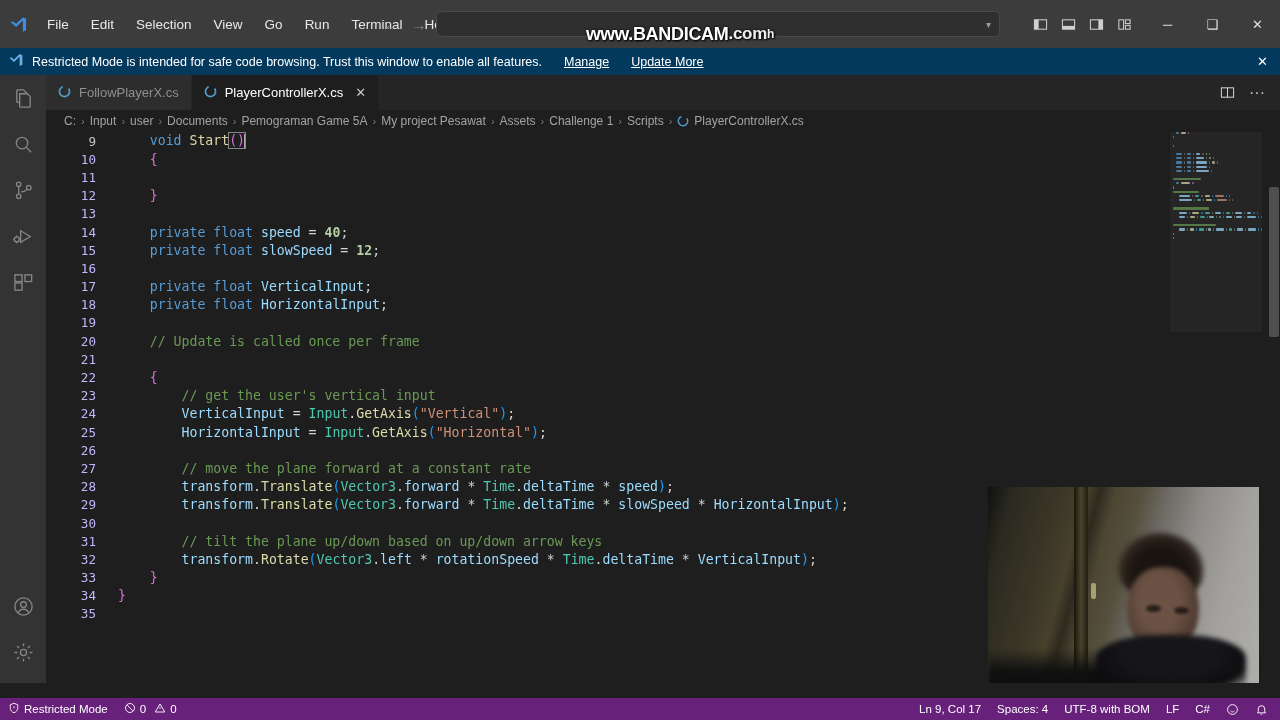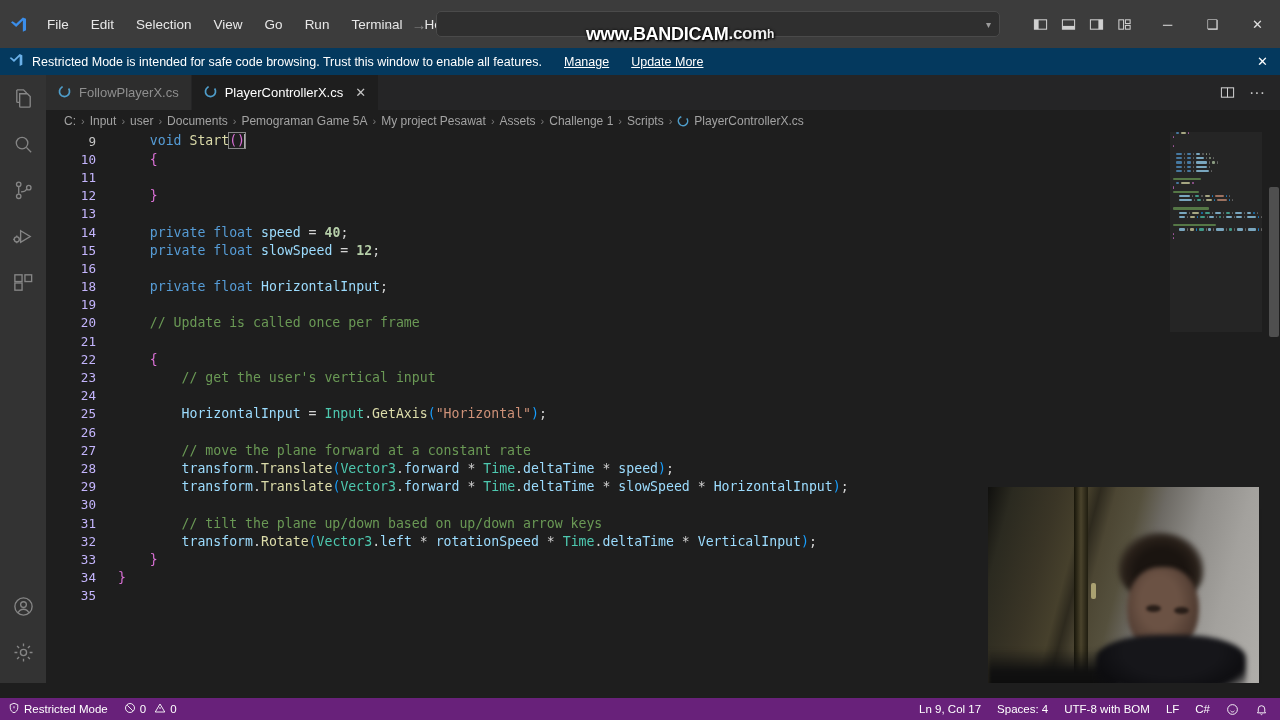--- a/index.html
+++ b/index.html
@@ -360,27 +360,28 @@
     <div class="code-area">
       <div class="code-lines" id="code-lines">
           <div class="cline"><div class="lnum cur">9</div><div class="ctext"><span class="plain">    </span><span class="kw">void </span><span class="fn">Start</span><span class="brk1 bracket-box">()</span><span class="caret"></span></div></div>
           <div class="cline"><div class="lnum">10</div><div class="ctext"><span class="brk1">    {</span></div></div>
           <div class="cline"><div class="lnum">11</div><div class="ctext"></div></div>
           <div class="cline"><div class="lnum">12</div><div class="ctext"><span class="brk1">    }</span></div></div>
           <div class="cline"><div class="lnum">13</div><div class="ctext"></div></div>
           <div class="cline"><div class="lnum">14</div><div class="ctext"><span class="plain">    </span><span class="kw">private</span><span class="plain"> </span><span class="kw">float</span><span class="plain"> </span><span class="var">speed</span><span class="pun"> = </span><span class="num">40</span><span class="pun">;</span></div></div>
           <div class="cline"><div class="lnum">15</div><div class="ctext"><span class="plain">    </span><span class="kw">private</span><span class="plain"> </span><span class="kw">float</span><span class="plain"> </span><span class="var">slowSpeed</span><span class="pun"> = </span><span class="num">12</span><span class="pun">;</span></div></div>
           <div class="cline"><div class="lnum">16</div></div>
+          <div class="cline"><div class="lnum">17</div><div class="ctext"><span class="plain">    </span><span class="kw">private</span><span class="plain"> </span><span class="kw">float</span><span class="plain"> </span><span class="var">VerticalInput</span><span class="pun">;</span></div></div>
           <div class="cline"><div class="lnum">18</div><div class="ctext"><span class="plain">    </span><span class="kw">private</span><span class="plain"> </span><span class="kw">float</span><span class="plain"> </span><span class="var">HorizontalInput</span><span class="pun">;</span></div></div>
           <div class="cline"><div class="lnum">19</div><div class="ctext"></div></div>
           <div class="cline"><div class="lnum">20</div><div class="ctext"><span class="cmt">    // Update is called once per frame</span></div></div>
           <div class="cline"><div class="lnum">21</div></div>
           <div class="cline"><div class="lnum">22</div><div class="ctext"><span class="brk1">    {</span></div></div>
           <div class="cline"><div class="lnum">23</div><div class="ctext"><span class="cmt">        // get the user's vertical input</span></div></div>
-          <div class="cline"><div class="lnum">24</div></div>
+          <div class="cline"><div class="lnum">24</div><div class="ctext"><span class="plain">        </span><span class="var">VerticalInput</span><span class="pun"> = </span><span class="typ">Input</span><span class="pun">.</span><span class="fn">GetAxis</span><span class="brk2">(</span><span class="str">"Vertical"</span><span class="brk2">)</span><span class="pun">;</span></div></div>
           <div class="cline"><div class="lnum">25</div><div class="ctext"><span class="plain">        </span><span class="var">HorizontalInput</span><span class="pun"> = </span><span class="typ">Input</span><span class="pun">.</span><span class="fn">GetAxis</span><span class="brk2">(</span><span class="str">"Horizontal"</span><span class="brk2">)</span><span class="pun">;</span></div></div>
           <div class="cline"><div class="lnum">26</div><div class="ctext"></div></div>
           <div class="cline"><div class="lnum">27</div><div class="ctext"><span class="cmt">        // move the plane forward at a constant rate</span></div></div>
           <div class="cline"><div class="lnum">28</div><div class="ctext"><span class="plain">        </span><span class="var">transform</span><span class="pun">.</span><span class="fn">Translate</span><span class="brk2">(</span><span class="typ">Vector3</span><span class="pun">.</span><span class="var">forward</span><span class="pun"> * </span><span class="typ">Time</span><span class="pun">.</span><span class="var">deltaTime</span><span class="pun"> * </span><span class="var">speed</span><span class="brk2">)</span><span class="pun">;</span></div></div>
           <div class="cline"><div class="lnum">29</div><div class="ctext"><span class="plain">        </span><span class="var">transform</span><span class="pun">.</span><span class="fn">Translate</span><span class="brk2">(</span><span class="typ">Vector3</span><span class="pun">.</span><span class="var">forward</span><span class="pun"> * </span><span class="typ">Time</span><span class="pun">.</span><span class="var">deltaTime</span><span class="pun"> * </span><span class="var">slowSpeed</span><span class="pun"> * </span><span class="var">HorizontalInput</span><span class="brk2">)</span><span class="pun">;</span></div></div>
           <div class="cline"><div class="lnum">30</div><div class="ctext"></div></div>
           <div class="cline"><div class="lnum">31</div><div class="ctext"><span class="cmt">        // tilt the plane up/down based on up/down arrow keys</span></div></div>
           <div class="cline"><div class="lnum">32</div><div class="ctext"><span class="plain">        </span><span class="var">transform</span><span class="pun">.</span><span class="fn">Rotate</span><span class="brk2">(</span><span class="typ">Vector3</span><span class="pun">.</span><span class="var">left</span><span class="pun"> * </span><span class="var">rotationSpeed</span><span class="pun"> * </span><span class="typ">Time</span><span class="pun">.</span><span class="var">deltaTime</span><span class="pun"> * </span><span class="var">VerticalInput</span><span class="brk2">)</span><span class="pun">;</span></div></div>
           <div class="cline"><div class="lnum">33</div><div class="ctext"><span class="brk1">    }</span></div></div>
           <div class="cline"><div class="lnum">34</div><div class="ctext"><span class="brk1">}</span></div></div>

